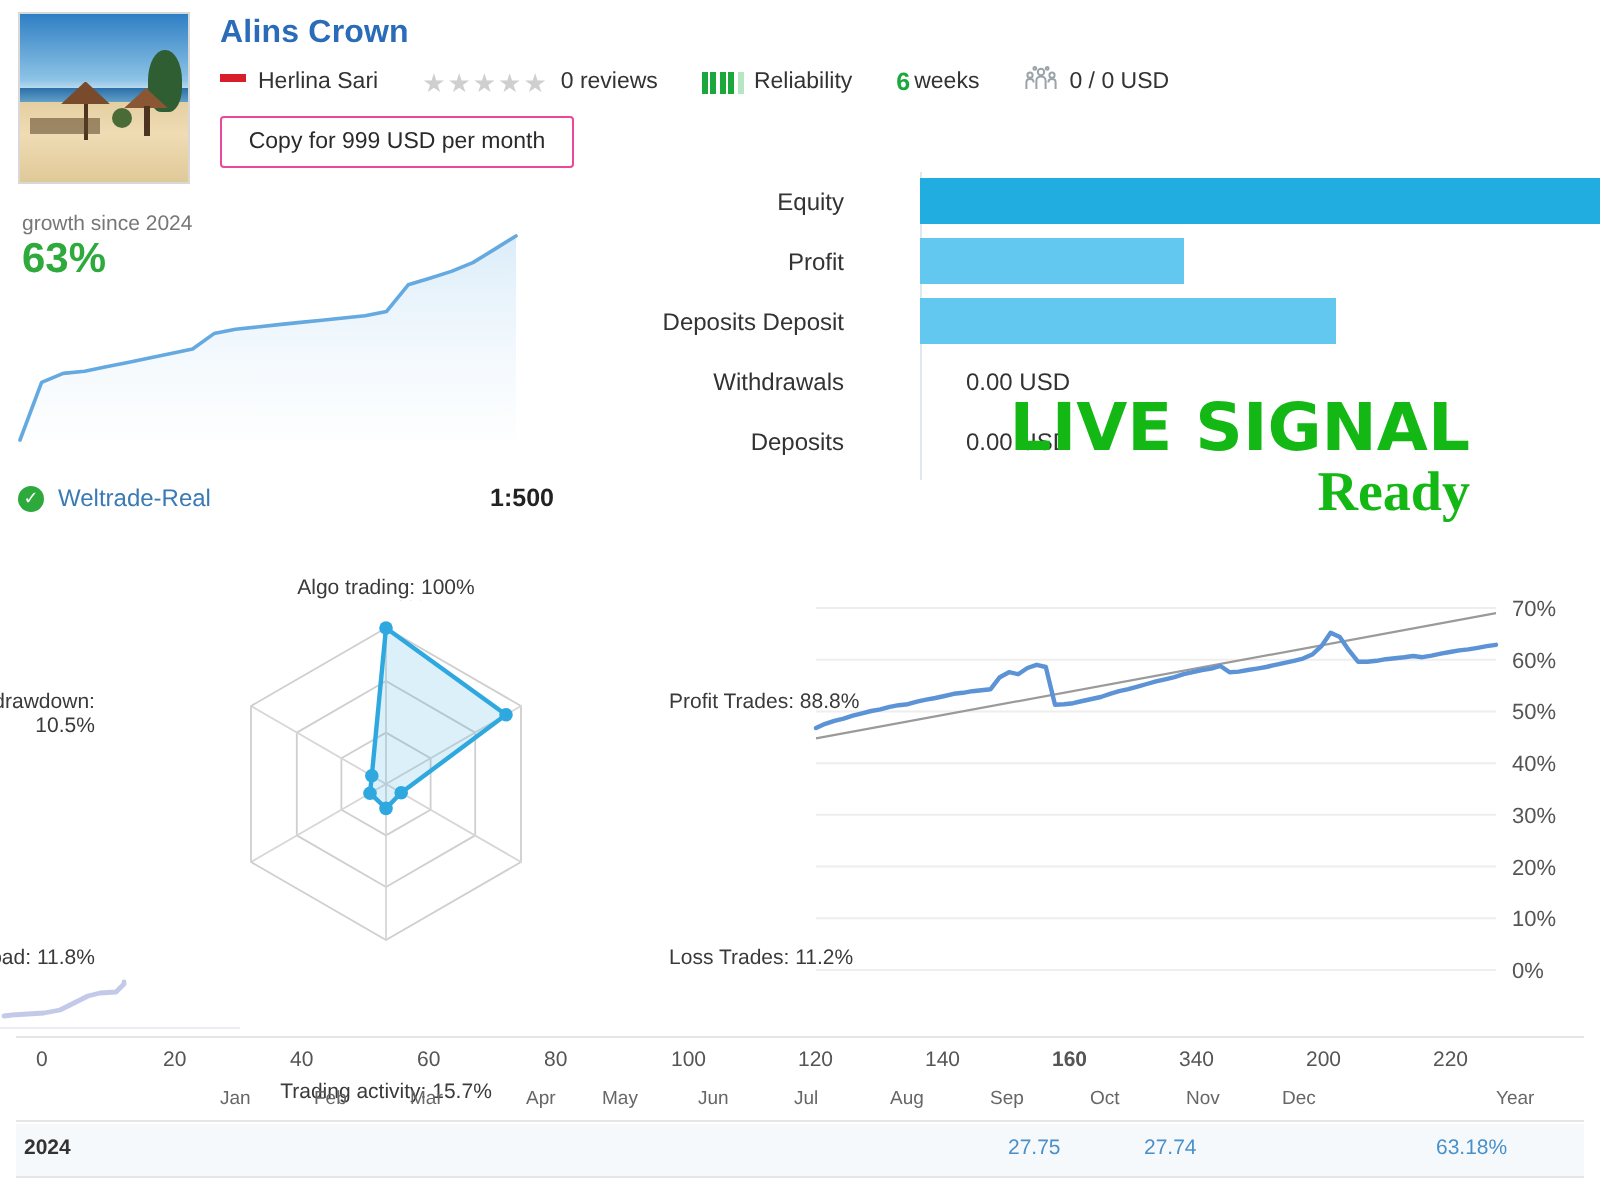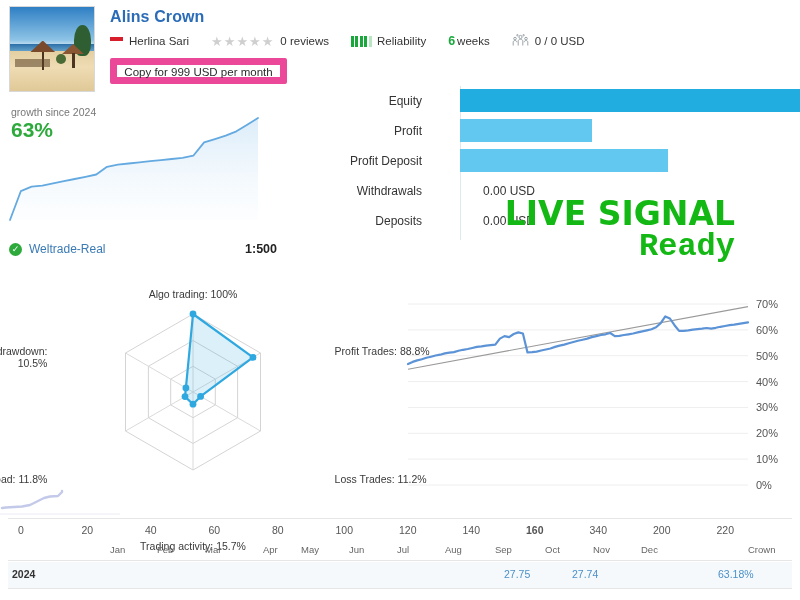--- a/index.html
+++ b/index.html
@@ -58,21 +58,21 @@
   .relbars i { display:block; width:3px; height:11px; background:#1aa83c; }
   .relbars i.dim { background:#b8e6c2; }
   #reliability { margin-right:22px; }
   #weeks { color:#1aa83c; font-weight:bold; font-size:12.5px; margin-right:2px; }
   #weekslabel { margin-right:22px; }
   .subsicon { margin-right:6px; display:inline-block; }
   #subs { color:#333; }
 
   #copybtn {
     position:absolute; left:110px; top:58px; width:177px; height:26px;
-    border:7px solid #ec4899; background:#fff; border-radius:2px;
+    border:1px solid #ec4899; background:#fff; border-radius:2px;
     font-size:11.5px; color:#2a2a2a; cursor:pointer;
     font-family:"Liberation Sans", sans-serif;
   }
 
   
   #growthlabel { position:absolute; left:11px; top:106px; font-size:10.5px; color:#777; }
   #growthval   { position:absolute; left:11px; top:118px; font-size:21px;
                  font-weight:bold; color:#2eaa3c; }
   #growthchart { position:absolute; left:0px; top:110px; width:270px; height:118px; }
   #brokerrow { position:absolute; left:9px; top:239px; width:268px; height:20px;
@@ -94,22 +94,22 @@
   .statbar { position:absolute; left:0; top:3px; height:23px; }
   #statsaxis { position:absolute; left:180px; top:0; width:1px; height:154px;
                background:#dfe7ef; }
 
   
   #livewrap { position:absolute; left:465px; top:196px; width:270px;
               text-align:right; pointer-events:none; }
   #liveline1 { font-size:33px; font-weight:bold; color:#14b814;
                letter-spacing:0px; line-height:36px;
                font-family:"DejaVu Sans", sans-serif; }
-  #liveline2 { font-size:32px; font-weight:bold; color:#14b814;
-               line-height:30px; font-family:Liberation Mono, monospace; }
+  #liveline2 { font-size:28px; font-weight:bold; color:#14b814;
+               line-height:30px; font-family:Liberation Serif, serif; }
 
   
   #radar { position:absolute; left:18px; top:300px; width:382px; height:195px; }
   .radarlabel { position:absolute; font-size:10.5px; color:#3a3a3a;
                 text-align:center; line-height:12px; }
 
   
   #rchart { position:absolute; left:400px; top:292px; width:400px; height:225px; }
 
   
@@ -216,21 +216,21 @@
       </div>
     </div>
     <div class="statrow" style="top: 30px;">
       <div class="statlabel">Profit</div>
       <div class="statval">301.37 USD</div>
       <div class="statbarwrap">
         <div class="statbar" style="width: 131.58px; background: rgb(99, 200, 239);"></div>
       </div>
     </div>
     <div class="statrow" style="top: 60px;">
-      <div class="statlabel">Profit Deposit</div>
+      <div class="statlabel">Deposits Deposit</div>
       <div class="statval">477.00 USD</div>
       <div class="statbarwrap">
         <div class="statbar" style="width: 208.42px; background: rgb(99, 200, 239);"></div>
       </div>
     </div>
     <div class="statrow" style="top: 90px;">
       <div class="statlabel">Withdrawals</div>
       <div class="statval">0.00 USD</div>
       <div class="statbarwrap">
         <div class="statbar" style="width: 0px; background: rgb(99, 200, 239);"></div>
@@ -321,21 +321,21 @@
     <div class="mtick" style="left: 205px;">Mar</div>
     <div class="mtick" style="left: 253px; margin-left: 10px;">Apr</div>
     <div class="mtick" style="left: 301px;">May</div>
     <div class="mtick" style="left: 349px;">Jun</div>
     <div class="mtick" style="left: 397px;">Jul</div>
     <div class="mtick" style="left: 445px;">Aug</div>
     <div class="mtick" style="left: 495px;">Sep</div>
     <div class="mtick" style="left: 545px;">Oct</div>
     <div class="mtick" style="left: 593px;">Nov</div>
     <div class="mtick" style="left: 641px;">Dec</div>
-    <div class="mtick" style="left: 748px;">Crown</div>
+    <div class="mtick" style="left: 748px;">Year</div>
   </div>
 <div id="monthsrule"></div>
 <div id="yearrow"></div>
 <div id="yearlabel">2024</div>
 <div id="bottomrule"></div>
 
 <div class="yearval" style="left: 504px;">27.75</div>
 <div class="yearval" style="left: 572px;">27.74</div>
 <div class="yearval" style="left: 718px;">63.18%</div>
 

